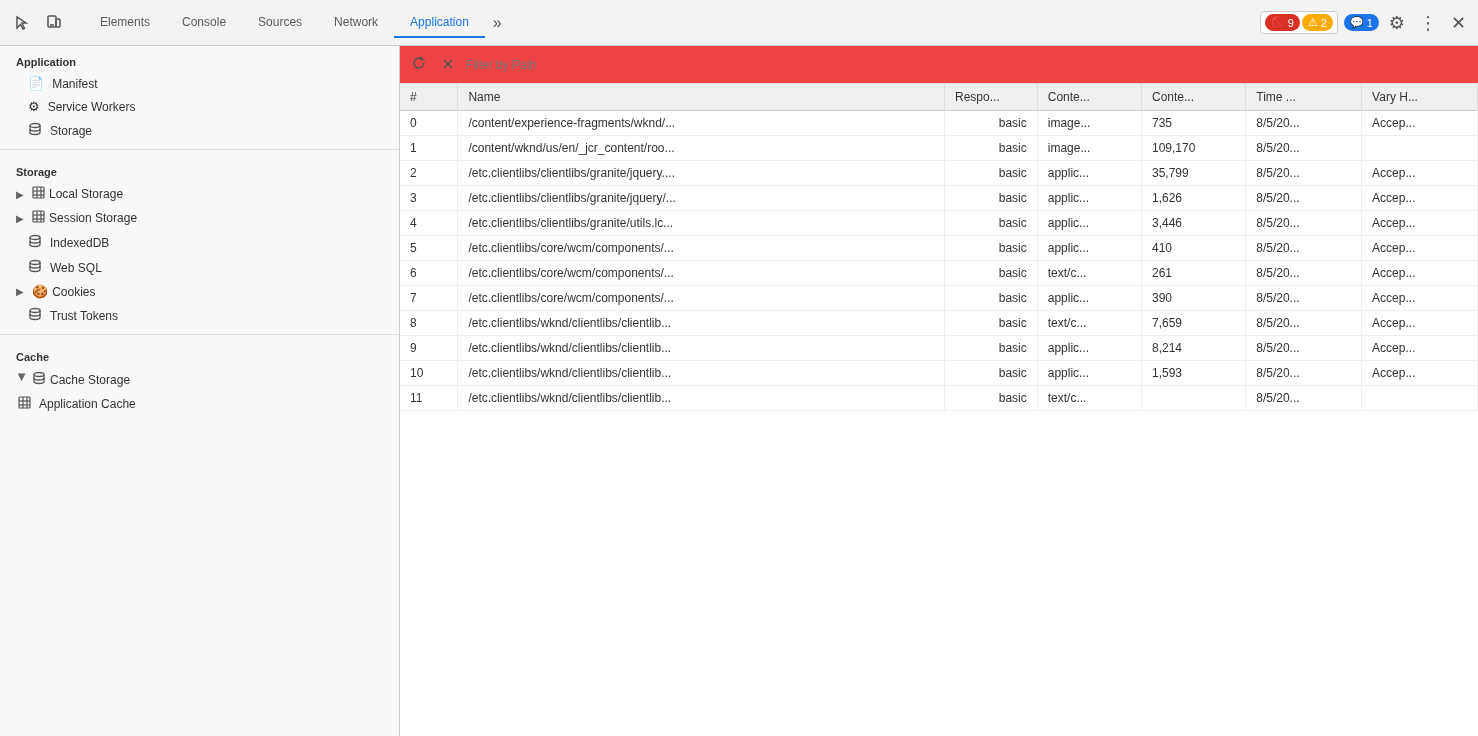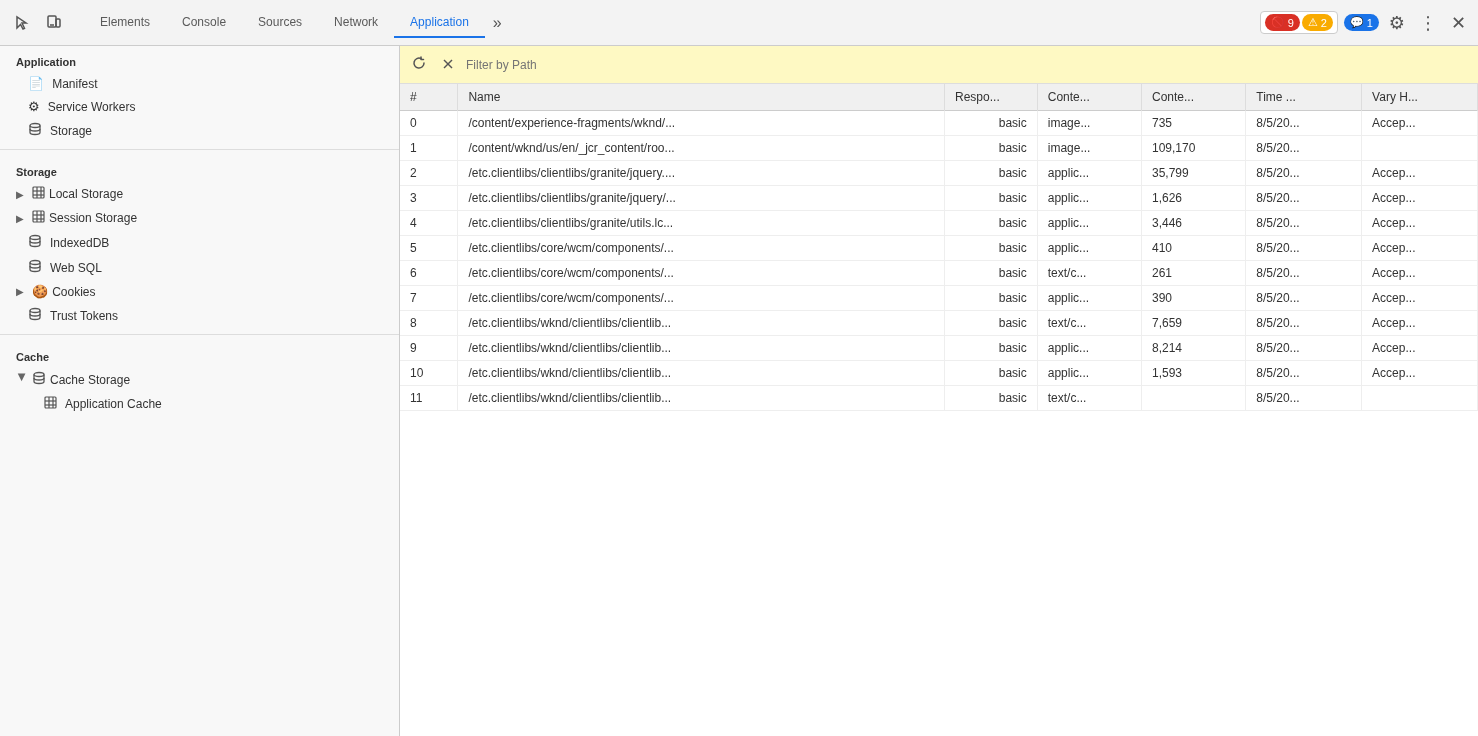--- a/index.html
+++ b/index.html
@@ -42,21 +42,21 @@
     .sidebar-expandable { display: flex; align-items: center; padding: 4px 12px 4px 16px; cursor: pointer; gap: 4px; }
     .expand-arrow { font-size: 10px; color: #666; width: 12px; }
     .expand-arrow.open { transform: rotate(90deg); }
 
     .sidebar-divider { border: none; border-top: 1px solid #ddd; margin: 6px 0; }
 
     
     .content-area { flex: 1; display: flex; flex-direction: column; background: white; overflow: hidden; }
 
     
-    .filter-bar { display: flex; align-items: center; padding: 6px 8px; border-bottom: 1px solid #ddd; gap: 8px; background: #fef9c3; }
+    .filter-bar { display: flex; align-items: center; padding: 6px 8px; border-bottom: 1px solid #ddd; gap: 8px; background: #ef4444; }
     .filter-btn { background: none; border: none; cursor: pointer; font-size: 14px; color: #555; padding: 4px; border-radius: 3px; }
     .filter-input { flex: 1; border: none; outline: none; font-size: 12px; background: transparent; color: #333; }
 
     
     .data-table { width: 100%; border-collapse: collapse; font-size: 12px; }
     .data-table thead tr { background: #f0f0f0; border-bottom: 1px solid #ccc; }
     .data-table th { padding: 6px 10px; text-align: left; font-weight: 500; color: #333; border-right: 1px solid #ddd; white-space: nowrap; cursor: pointer; user-select: none; }
     .data-table th:first-child { width: 50px; }
     .data-table td { padding: 5px 10px; border-bottom: 1px solid #eee; border-right: 1px solid #eee; white-space: nowrap; overflow: hidden; text-overflow: ellipsis; max-width: 0; }
     .col-num { width: 50px; }
@@ -222,21 +222,21 @@
         <svg width="14" height="14" viewBox="0 0 14 14" fill="none" stroke="#555" stroke-width="1.3">
           <ellipse cx="7" cy="3.5" rx="5" ry="2"></ellipse>
           <path d="M2 3.5 L2 7 Q2 9 7 9 Q12 9 12 7 L12 3.5"></path>
           <path d="M2 7 L2 10.5 Q2 12.5 7 12.5 Q12 12.5 12 10.5 L12 7"></path>
         </svg>
       </span>
       <span class="sidebar-item-label">Cache Storage</span>
     </div>
 
 
-    <div class="sidebar-item" style="padding-left: 44px;">
+    <div class="sidebar-item" style="padding-left: 18px;">
       <span class="sidebar-item-icon">
         <svg width="13" height="13" viewBox="0 0 13 13" fill="none" stroke="#555" stroke-width="1.2">
           <rect x="1" y="1" width="11" height="11" rx="1"></rect>
           <line x1="1" y1="5" x2="12" y2="5"></line>
           <line x1="1" y1="9" x2="12" y2="9"></line>
           <line x1="5" y1="1" x2="5" y2="12"></line>
           <line x1="9" y1="1" x2="9" y2="12"></line>
         </svg>
       </span>
       <span class="sidebar-item-label">Application Cache</span>

